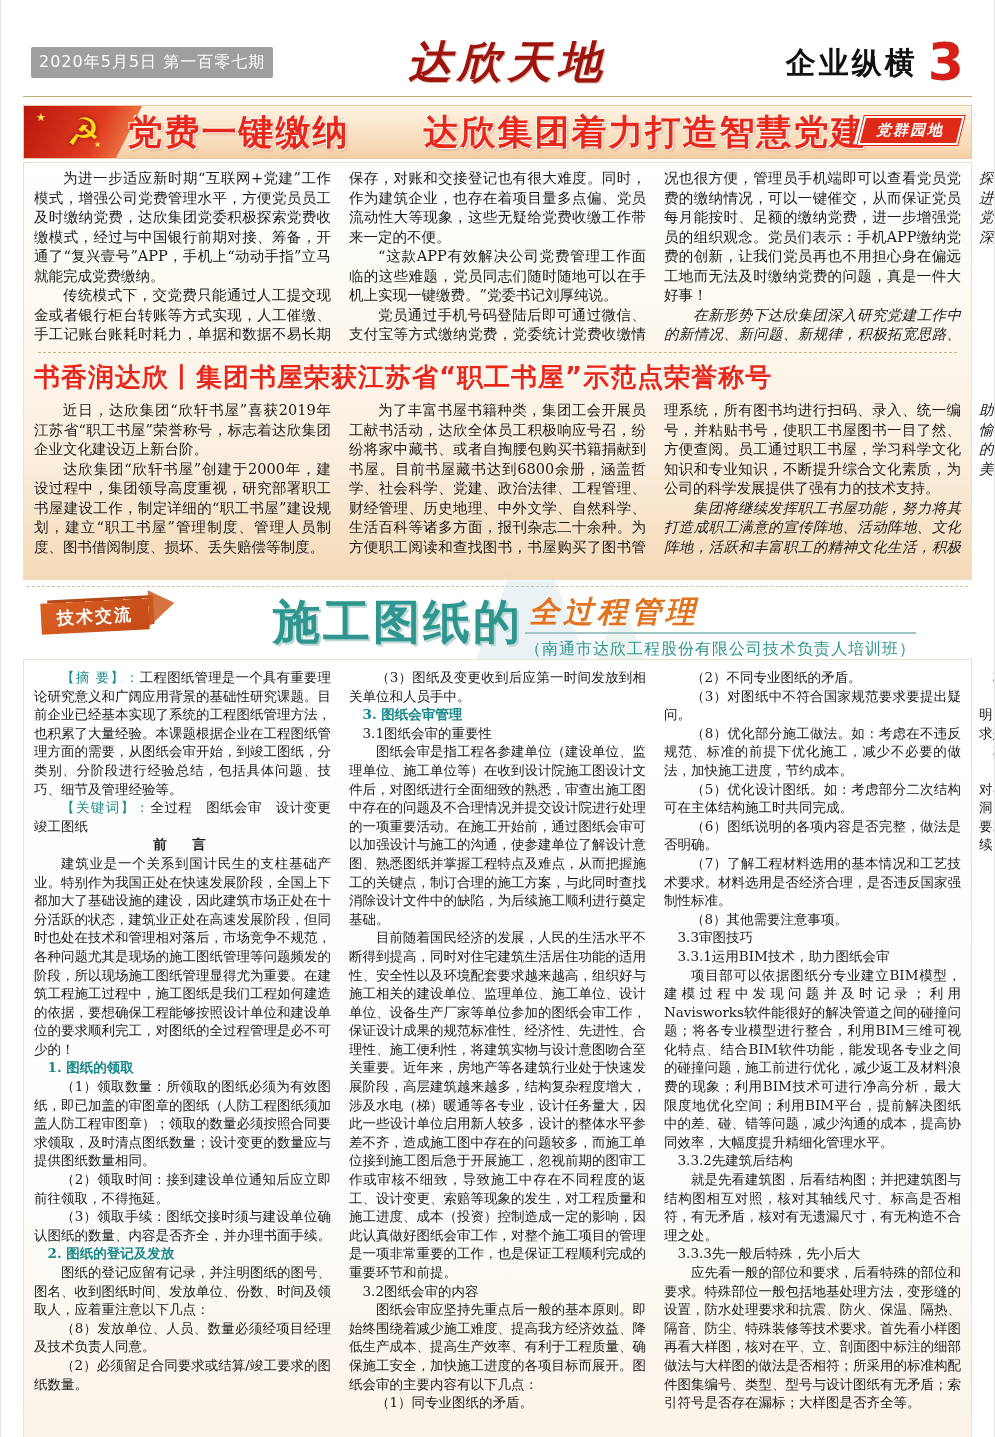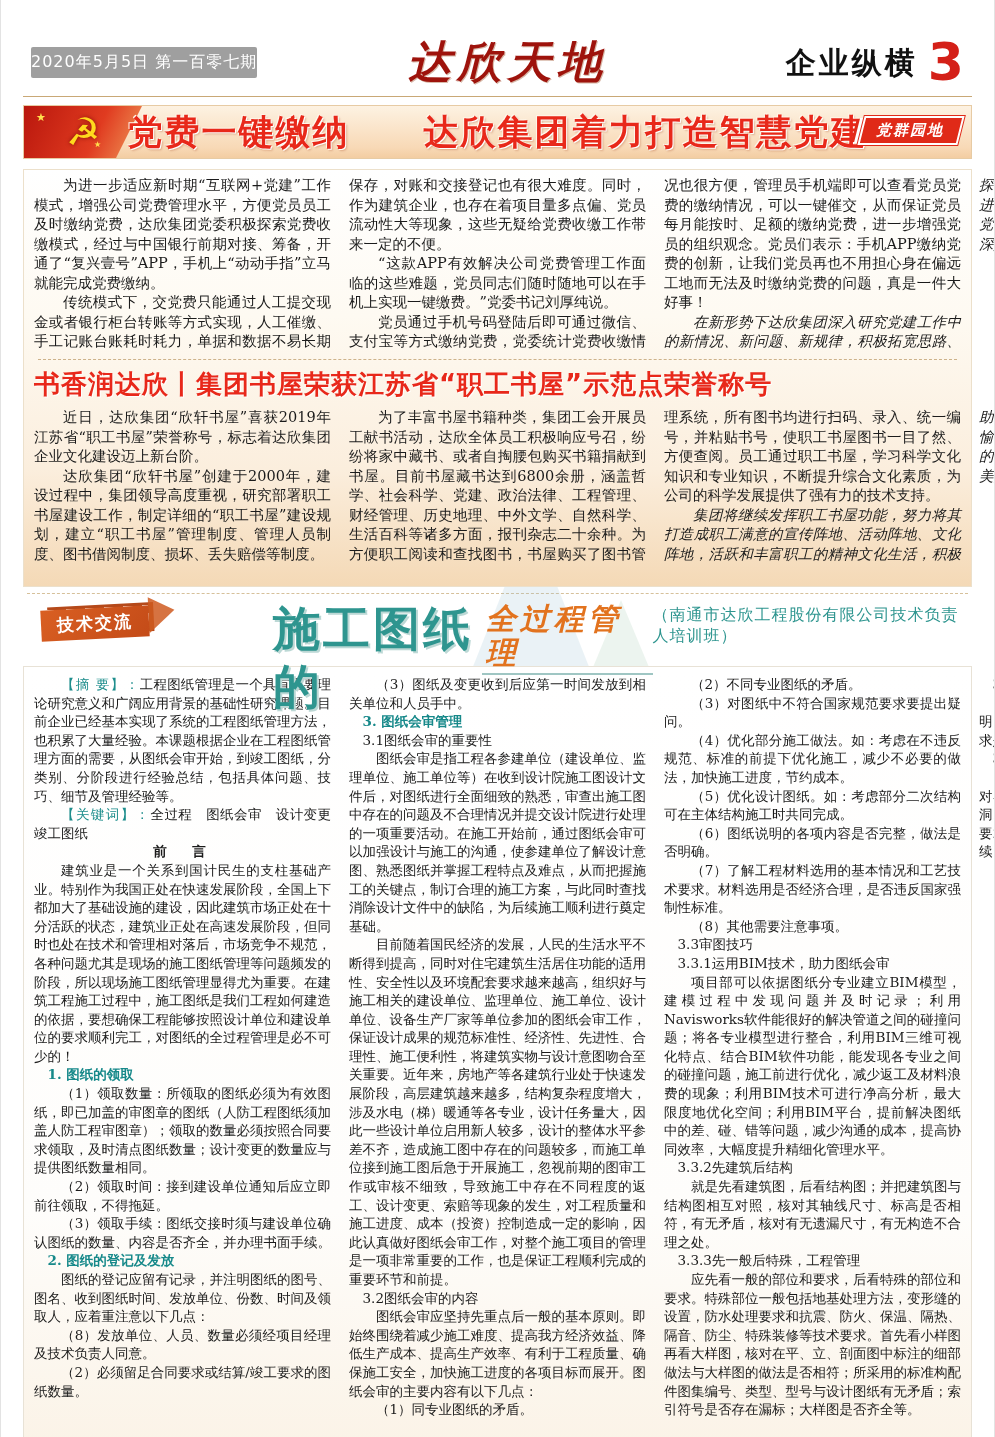--- a/index.html
+++ b/index.html
@@ -1,54 +1,54 @@
 <!DOCTYPE html>
 <html><head>
 <meta charset="utf-8">
 <style>
   html,body{margin:0;padding:0;background:#fff;}
   body{width:995px;height:1437px;font-family:"DejaVu Serif","Liberation Serif",serif;color:#1b1b1b;}
   .page{position:relative;width:993px;height:1437px;border-left:1px solid #e3e3e3;border-right:1px solid #e3e3e3;overflow:hidden;background:#fff;}
 
   
   .masthead-row{position:relative;height:52px;margin:36px 30px 0 30px;display:flex;align-items:center;justify-content:space-between;z-index:2;}
-  .date-box{background:#9f9f9f;color:#fff;font-family:"DejaVu Sans","Liberation Sans",sans-serif;font-size:16px;padding:5px 0;border-radius:2px;letter-spacing:1px;white-space:nowrap;}
+  .date-box{background:#9f9f9f;color:#fff;font-family:"DejaVu Sans","Liberation Sans",sans-serif;font-size:16px;padding:5px 8px;border-radius:2px;letter-spacing:1px;white-space:nowrap;}
   .masthead{position:absolute;left:0;right:0;text-align:center;font-size:44px;font-weight:bold;font-style:italic;color:#9e130c;letter-spacing:6px;text-shadow:1px 1px 0 #d8b9a9;pointer-events:none;padding-left:20px;}
   .section-box{display:flex;align-items:flex-end;gap:10px;z-index:2;}
   .section-name{font-size:30px;font-weight:bold;color:#111;letter-spacing:3px;}
   .page-num{font-size:52px;line-height:44px;font-weight:bold;color:#d42018;font-family:"DejaVu Sans","Liberation Sans",sans-serif;}
   .head-rule{height:0;border-top:1px solid #c9a876;margin:8px 22px 0 22px;}
 
   
   .party-banner{position:relative;height:52px;margin:8px 22px 0 22px;background:linear-gradient(180deg,#fdf2e2 0%,#f8d9b6 80%,#f3cda2 100%);border:1px solid #e7cba4;overflow:hidden;}
   .emblem{position:absolute;left:0;top:0;bottom:0;width:118px;background:linear-gradient(115deg,#b9170d 0%,#e03b20 60%,#f09a5a 100%);clip-path:polygon(0 0,100% 0,78% 100%,0 100%);display:flex;align-items:center;justify-content:center;}
   .emblem .sickle{font-size:38px;color:#ffd91e;text-shadow:0 0 4px #7d0d06;font-family:"DejaVu Sans",sans-serif;}
   .emblem .star{position:absolute;color:#ffe14d;font-size:11px;font-family:"DejaVu Sans",sans-serif;}
   .emblem .s1{left:12px;top:5px;} .emblem .s2{left:70px;top:34px;font-size:8px;}
   .party-headline{position:absolute;left:130px;right:130px;top:0;bottom:0;display:flex;align-items:center;justify-content:center;font-size:35px;font-weight:900;color:#e8281a;letter-spacing:2px;white-space:nowrap;font-family:"DejaVu Sans","Liberation Sans",sans-serif;text-shadow:1px 1px 0 #fff,-1px -1px 0 #fff6ea,2px 2px 2px rgba(150,40,0,.25);}
   .party-tag{position:absolute;right:10px;top:10px;background:#e02a18;color:#fff;font-size:15px;font-weight:bold;padding:3px 14px;transform:skewX(-14deg);border:2px solid #fff;box-shadow:0 0 0 1px #e02a18, -6px 0 0 -2px #fff,-10px 0 0 -3px #e02a18;font-family:"DejaVu Sans","Liberation Sans",sans-serif;letter-spacing:2px;}
 
   
-  .top-panel{position:relative;margin:10px 22px 0 22px;border:1px solid #ece0cb;background:linear-gradient(180deg,#ffffff 0%,#fefaf2 35%,#fbeedd 72%,#f4d9b6 100%);padding:6px 10px 8px 10px;z-index:1;}
+  .top-panel{position:relative;margin:3px 22px 0 22px;border:1px solid #ece0cb;background:linear-gradient(180deg,#ffffff 0%,#fefaf2 35%,#fbeedd 72%,#f4d9b6 100%);padding:6px 10px 8px 10px;z-index:1;}
   .cols{column-gap:18px;column-count:3;column-fill:auto;text-align:justify;}
   .cols p{margin:0;text-indent:2em;font-size:14.5px;line-height:19.5px;}
   .cols-party{height:176px;}
   .cols-library{height:170px;}
   .byline{font-style:italic;}
   .dashed{border-top:1px dashed #cdb28a;margin:7px 4px;}
   .library-headline{margin:2px 0 6px 0;font-size:26px;font-weight:900;color:#e8281a;letter-spacing:1px;font-family:"DejaVu Sans","Liberation Sans",sans-serif;text-shadow:1px 1px 0 #fff;}
   .dashed-out{border-top:1px dashed #d6c09a;margin:6px 26px;}
 
   
   .tech-head{position:relative;height:62px;margin:2px 22px 0 22px;z-index:2;}
   .tech-tag{position:absolute;left:18px;top:8px;background:linear-gradient(135deg,#d95f22,#c44b18);color:#fff;font-size:17px;font-weight:bold;padding:4px 16px;letter-spacing:2px;font-family:"DejaVu Sans","Liberation Sans",sans-serif;transform:rotate(-3deg);box-shadow:6px -4px 0 -1px #b5491a;}
   .tech-tag:after{content:"";position:absolute;right:-26px;top:-8px;border-left:26px solid #cf5a20;border-top:14px solid transparent;border-bottom:22px solid transparent;opacity:.85;}
   .tech-titles{position:absolute;left:250px;top:0;display:flex;align-items:flex-start;gap:2px;}
   .t-main{font-size:47px;line-height:58px;font-weight:900;color:#2e958f;letter-spacing:3px;font-family:"DejaVu Sans","Liberation Sans",sans-serif;text-shadow:2px 2px 0 #bcd8d5;}
-  .t-accent-wrap{display:flex;}
+  .t-accent-wrap{display:flex;flex-direction:column;}
   .t-accent{font-size:30px;line-height:34px;font-weight:bold;font-style:italic;color:#e2731f;letter-spacing:4px;border-bottom:2px solid #9fc6c3;padding:2px 28px 3px 4px;}
   .t-sub{font-size:16px;color:#2e958f;margin-top:5px;letter-spacing:1px;font-family:"DejaVu Sans","Liberation Sans",sans-serif;}
 
   .tech-body{position:relative;margin:4px 22px 0 22px;border:1px solid #e8e2d6;background:linear-gradient(180deg,#ffffff 0%,#fefdfb 70%,#fbf3e7 100%);padding:8px 10px;height:762px;column-count:3;column-gap:18px;column-fill:auto;text-align:justify;z-index:1;}
   .tech-body p{margin:0;text-indent:2em;font-size:13.5px;line-height:18.6px;}
   .tech-body .lede .lbl{color:#1d8d8c;letter-spacing:1px;}
   .hcenter{margin:2px 0;text-align:center;font-weight:bold;font-size:15px;letter-spacing:6px;text-indent:0 !important;}
   .hnum{color:#17898a;font-weight:bold;text-indent:1em !important;}
   .hsub{text-indent:1em !important;}
 
@@ -139,31 +139,31 @@
     <p>（3）图纸及变更收到后应第一时间发放到相关单位和人员手中。</p>
     <p class="hnum">3. 图纸会审管理</p>
     <p class="hsub">3.1图纸会审的重要性</p>
     <p>图纸会审是指工程各参建单位（建设单位、监理单位、施工单位等）在收到设计院施工图设计文件后，对图纸进行全面细致的熟悉，审查出施工图中存在的问题及不合理情况并提交设计院进行处理的一项重要活动。在施工开始前，通过图纸会审可以加强设计与施工的沟通，使参建单位了解设计意图、熟悉图纸并掌握工程特点及难点，从而把握施工的关键点，制订合理的施工方案，与此同时查找消除设计文件中的缺陷，为后续施工顺利进行奠定基础。</p>
     <p>目前随着国民经济的发展，人民的生活水平不断得到提高，同时对住宅建筑生活居住功能的适用性、安全性以及环境配套要求越来越高，组织好与施工相关的建设单位、监理单位、施工单位、设计单位、设备生产厂家等单位参加的图纸会审工作，保证设计成果的规范标准性、经济性、先进性、合理性、施工便利性，将建筑实物与设计意图吻合至关重要。近年来，房地产等各建筑行业处于快速发展阶段，高层建筑越来越多，结构复杂程度增大，涉及水电（梯）暖通等各专业，设计任务量大，因此一些设计单位启用新人较多，设计的整体水平参差不齐，造成施工图中存在的问题较多，而施工单位接到施工图后急于开展施工，忽视前期的图审工作或审核不细致，导致施工中存在不同程度的返工、设计变更、索赔等现象的发生，对工程质量和施工进度、成本（投资）控制造成一定的影响，因此认真做好图纸会审工作，对整个施工项目的管理是一项非常重要的工作，也是保证工程顺利完成的重要环节和前提。</p>
     <p class="hsub">3.2图纸会审的内容</p>
     <p>图纸会审应坚持先重点后一般的基本原则。即始终围绕着减少施工难度、提高我方经济效益、降低生产成本、提高生产效率、有利于工程质量、确保施工安全，加快施工进度的各项目标而展开。图纸会审的主要内容有以下几点：</p>
     <p>（1）同专业图纸的矛盾。</p>
     <p>（2）不同专业图纸的矛盾。</p>
     <p>（3）对图纸中不符合国家规范要求要提出疑问。</p>
-    <p>（4）优化部分施工做法。如：考虑在不违反规范、标准的前提下优化施工，减少不必要的做法，加快施工进度，节约成本。</p>
+    <p>（8）优化部分施工做法。如：考虑在不违反规范、标准的前提下优化施工，减少不必要的做法，加快施工进度，节约成本。</p>
     <p>（5）优化设计图纸。如：考虑部分二次结构可在主体结构施工时共同完成。</p>
     <p>（6）图纸说明的各项内容是否完整，做法是否明确。</p>
     <p>（7）了解工程材料选用的基本情况和工艺技术要求。材料选用是否经济合理，是否违反国家强制性标准。</p>
     <p>（8）其他需要注意事项。</p>
     <p class="hsub">3.3审图技巧</p>
     <p class="hsub">3.3.1运用BIM技术，助力图纸会审</p>
     <p>项目部可以依据图纸分专业建立BIM模型，建模过程中发现问题并及时记录；利用Navisworks软件能很好的解决管道之间的碰撞问题；将各专业模型进行整合，利用BIM三维可视化特点、结合BIM软件功能，能发现各专业之间的碰撞问题，施工前进行优化，减少返工及材料浪费的现象；利用BIM技术可进行净高分析，最大限度地优化空间；利用BIM平台，提前解决图纸中的差、碰、错等问题，减少沟通的成本，提高协同效率，大幅度提升精细化管理水平。</p>
     <p class="hsub">3.3.2先建筑后结构</p>
     <p>就是先看建筑图，后看结构图；并把建筑图与结构图相互对照，核对其轴线尺寸、标高是否相符，有无矛盾，核对有无遗漏尺寸，有无构造不合理之处。</p>
-    <p class="hsub">3.3.3先一般后特殊，工程管理</p>
+    <p class="hsub">3.3.3先一般后特殊，先小后大</p>
     <p>应先看一般的部位和要求，后看特殊的部位和要求。特殊部位一般包括地基处理方法，变形缝的设置，防水处理要求和抗震、防火、保温、隔热、隔音、防尘、特殊装修等技术要求。首先看小样图再看大样图，核对在平、立、剖面图中标注的细部做法与大样图的做法是否相符；所采用的标准构配件图集编号、类型、型号与设计图纸有无矛盾；索引符号是否存在漏标；大样图是否齐全等。</p>
     <p class="hsub">3.3.4图纸与说明结合</p>
     <p>要在看图纸时对照设计总说明和图中的细部说明，核对图纸和说明有无矛盾，规定是否明确，要求是否可行，做法是否合理等。</p>
     <p class="hsub">3.3.5土建与安装结合</p>
     <p>当看土建图时，应有针对性地看安装图，并核对与土建有关的安装图有无矛盾，预埋件、预留洞、槽的位置、尺寸是否一致，了解安装对土建的要求，以便考虑在施工中的协作问题。（未完待续）</p>
   </section>
 
   <footer class="footer">
     <span>南通市达欣工程股份有限公司</span>
     <span>主办</span>

